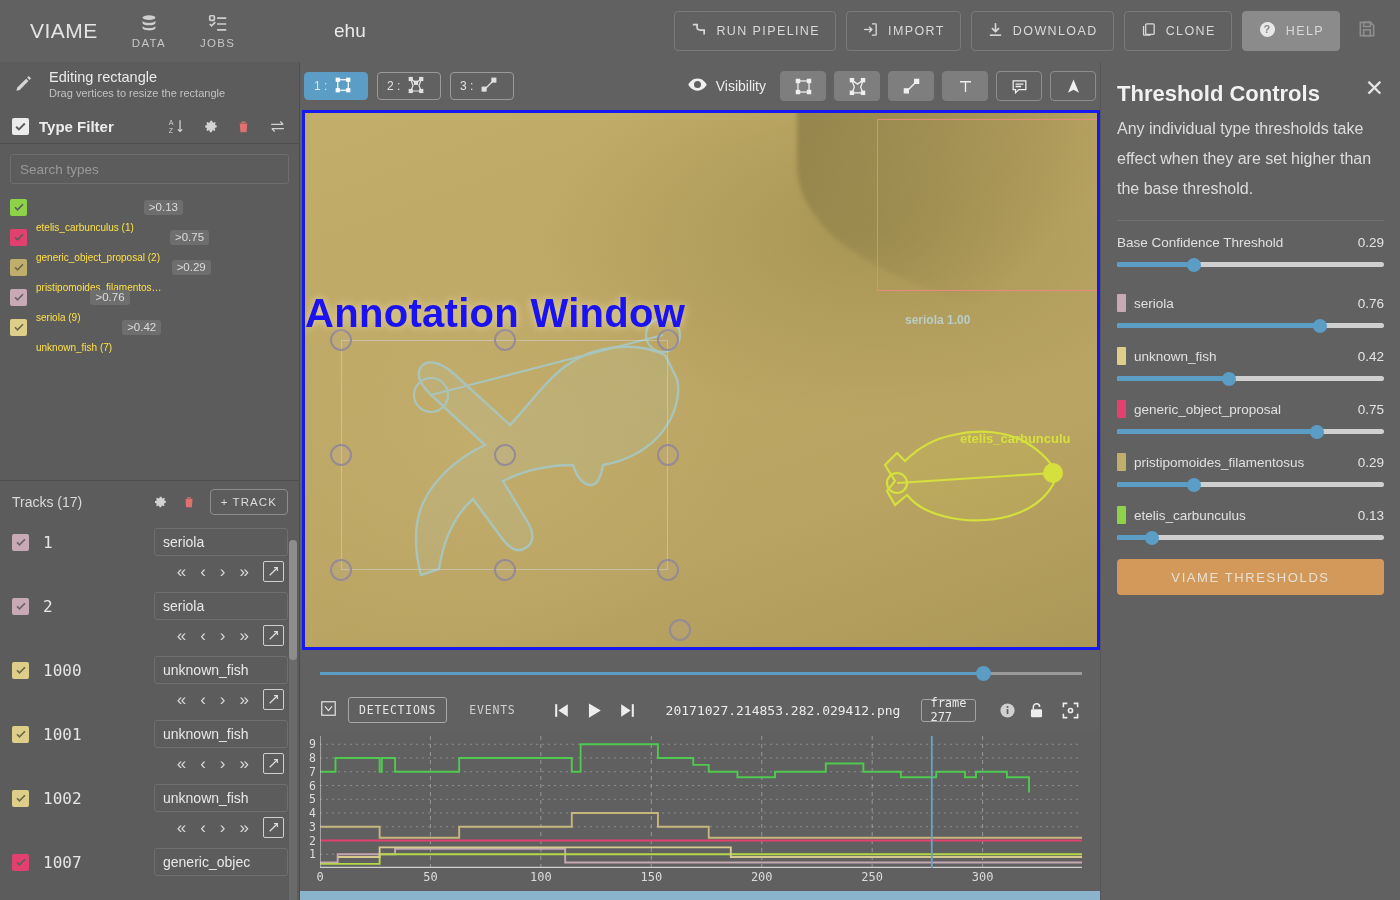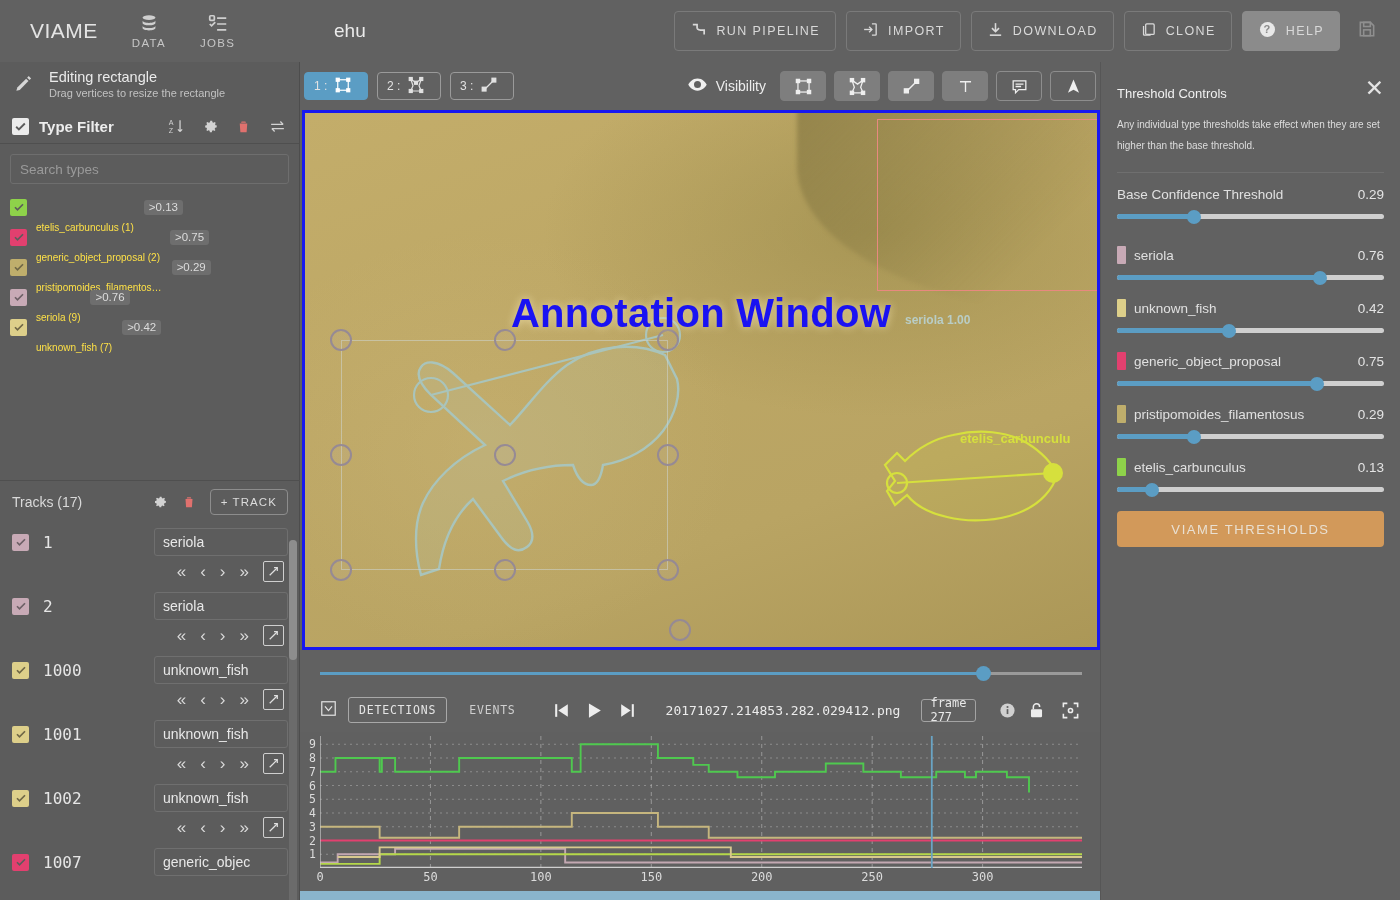--- a/index.html
+++ b/index.html
@@ -183,21 +183,21 @@
       linear-gradient(160deg, #c3ad6a 0%, #bda765 40%, #b9a463 70%, #ab9757 100%);
     overflow: hidden;
   }
   .shadowblob {
     position: absolute; right: -20px; top: -6px; width: 320px; height: 210px;
     background: linear-gradient(135deg, rgba(120,108,58,.55), rgba(150,136,75,0) 72%);
     border-radius: 0 0 0 100% / 0 0 0 72%;
     filter: blur(2px);
   }
   .watermark {
-    position: absolute; left: 0; right: 0; top: 178px; text-align: center;
+    position: absolute; left: 0; right: 0; top: 178px; text-align: left;
     font-size: 40px; font-weight: bold; color: #1a12f2;
     text-shadow: 0 0 10px rgba(240,225,170,.85);
     letter-spacing: .3px;
   }
   .det-box { position: absolute; border: 1.6px solid; }
   .det-label {
     position: absolute; font-size: 13px; font-weight: bold; white-space: nowrap;
   }
   .vertex {
     position: absolute; width: 22px; height: 22px; border-radius: 50%;
@@ -263,23 +263,23 @@
   }
 
   
   .rightpanel {
     position: absolute; left: 1100px; top: 62px; width: 300px; height: 838px;
     background: #616161; border-left: 1px solid #565656; padding: 0 16px;
   }
   .rp-head {
     height: 52px; display: flex; align-items: center;
   }
-  .rp-title { font-size: 13px; color: #f1f1f1; font-weight: normal; margin-top: 11px; }
+  .rp-title { font-size: 22px; color: #f1f1f1; font-weight: bold; margin-top: 11px; }
   .rp-close { margin-left: auto; color: #e4e4e4; cursor: pointer; font-size: 23px; line-height: 1; }
-  .rp-desc { font-size: 10px; color: #dddddd; line-height: 21px; }
+  .rp-desc { font-size: 16px; color: #dddddd; line-height: 30px; }
   .rp-hr { height: 1px; background: #6f6f6f; margin: 16px 0 10px 0; }
 
   .slider-block { margin-bottom: 10px; }
   .slider-top {
     display: flex; align-items: center; gap: 8px; height: 22px;
     font-size: 13.5px; color: #e0e0e0;
   }
   .swatch { width: 9px; height: 18px; border-radius: 1px; flex: 0 0 auto; }
   .slider-val { margin-left: auto; font-size: 13.5px; color: #e4e4e4; }
   .slider-rail {

